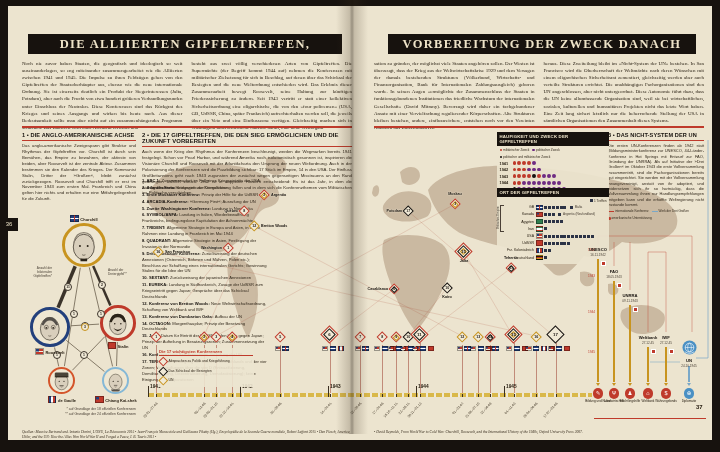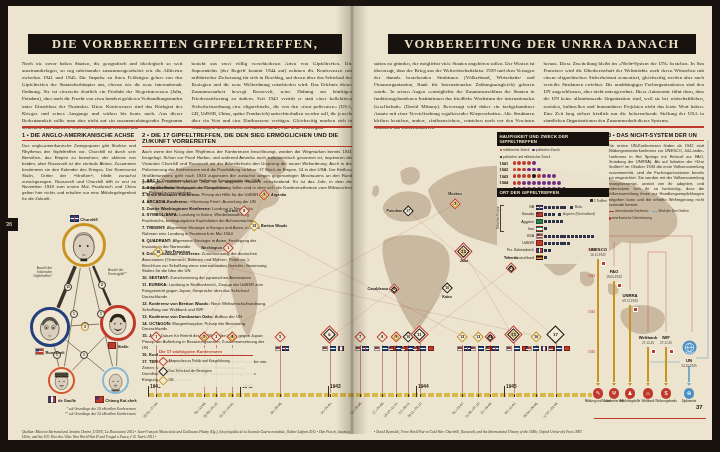--- a/index.html
+++ b/index.html
@@ -109,21 +109,21 @@
         <line x1="400" y1="205" x2="548" y2="332" stroke="rgba(170,60,45,.32)" stroke-width="0.5"></line>
         <line x1="503" y1="262" x2="412" y2="332" stroke="rgba(170,60,45,.32)" stroke-width="0.5"></line>
         <line x1="447" y1="198" x2="208" y2="330" stroke="rgba(170,60,45,.32)" stroke-width="0.5"></line>
         <line x1="150" y1="246" x2="528" y2="330" stroke="rgba(170,60,45,.32)" stroke-width="0.5"></line>
         <line x1="439" y1="282" x2="400" y2="330" stroke="rgba(170,60,45,.32)" stroke-width="0.5"></line>
         <line x1="246" y1="220" x2="454" y2="330" stroke="rgba(170,60,45,.32)" stroke-width="0.5"></line>
         <line x1="220" y1="242" x2="148" y2="330" stroke="rgba(170,60,45,.32)" stroke-width="0.5"></line>
       </svg>
 
     <div class="banner" style="left:20px;width:314px;top:28px">
-      <span>DIE VORBEREITEN GIPFELTREFFEN,</span>
+      <span>DIE ALLIIERTEN GIPFELTREFFEN,</span>
     </div>
     <div class="intro" style="left:14px;width:330px;">
       <div>Noch nie zuvor haben Staaten, die geografisch und ideologisch so weit auseinanderlagen, so eng miteinander zusammengearbeitet wie die Alliierten zwischen 1941 und 1945. Die Impulse zu ihren Feldzügen gehen von den Gipfeltreffen der Staatsoberhäupter aus, ebenso wie die neue internationale Ordnung. Sie ist einerseits deutlich ein Produkt der Siegerinteressen (Jalta, Potsdam), aber auch die Frucht von etwa hundert größeren Verhandlungsrunden unter Einschluss der Neutralen. Diese Konferenzen sind das Rückgrat des Krieges und seines Ausgangs und wirken bis heute nach. Aus dieser Bedeutsamkeit sollte man aber nicht auf ein zusammenhängendes Programm schließen. Das Bauwerk wird ohne Architekt errichtet und</div>
       <div>besteht aus zwei völlig verschiedenen Arten von Gipfeltreffen. Die Supermächte (der Begriff kommt 1944 auf) nehmen die Konferenzen mit militärischer Zielsetzung für sich in Beschlag, auf denen über das Schicksal der Besiegten und die neue Weltordnung entschieden wird. Das Erlebnis dieser Zusammenarbeit bewegt Roosevelt, seine Haltung zur künftigen Friedenssicherung zu ändern. Seit 1943 vertritt er statt einer kollektiven Sicherheitsordnung eine oligarchische, die von den »four policemen« (USA, GB, UdSSR, China, später Frankreich) aufrechterhalten werden soll, die jeweils über ein Veto und eine Einflusszone verfügen. Gleichzeitig machen sich in Washington unterschiedliche Akteure daran, eine neue Weltorgani-</div>
     </div>
     <div class="rule" style="left:14px;top:120px;width:330px"></div>
 
     <div class="sec" style="left:14px;top:126px;width:114px">
       <div class="sec-h">1 •  DIE ANGLO-AMERIKANISCHE ACHSE</div>
       <div class="sec-body">Das anglo-amerikanische Zweigespann gibt Struktur und Rhythmus der Gipfeltreffen vor. Churchill ist durch sein Bemühen, das Empire zu bewahren, der aktivste von beiden, aber Roosevelt ist der zentrale Akteur. Zusammen bestimmen sie den Kalender des Krieges. Der Kommunist Stalin, Dritter der »Großen«, bleibt zunächst zurückgezogen. Roosevelt und Churchill trifft er erst im November 1943 zum ersten Mal. Frankreich und China gelten hier nichts und erhalten nur eine Mitfahrgelegenheit für die Zukunft.</div>
@@ -480,21 +480,21 @@
         </div>
         <div class="mlabel" style="left: 419px; top: 289px; width: 40px; text-align: center;">Kairo</div>
         <div class="dmark" style="left: 498.5px; top: 257.5px; width: 6.4px; height: 6.4px; border: 1.3px solid rgb(191, 58, 43);">
           <div style="position: absolute; inset: 0.9px; border: 0.9px solid rgb(23, 19, 16); background: rgb(240, 233, 214);"></div>
           <div class="dnum" style="font-size: 3.6px;">11</div>
         </div>
         <div class="mlabel" style="left: 483px; top: 250px; width: 40px; text-align: center;">Teheran</div>
       </div>
 
     <div class="banner" style="left:380px;width:308px;top:28px">
-      <span>VORBEREITUNG DER UNRRA DANACH</span>
+      <span>VORBEREITUNG DER ZWECK DANACH</span>
     </div>
     <div class="intro" style="left:366px;width:330px;">
       <div>sation zu gründen, der möglichst viele Staaten angehören sollen. Der Westen ist überzeugt, dass der Krieg aus der Weltwirtschaftskrise 1929 und dem Versagen der damals bestehenden Strukturen (Völkerbund, Wirtschafts- und Finanzorganisation, Bank für Internationalen Zahlungsausgleich) geboren wurde. In seinen Augen »ermöglichte der Zusammenschluss der Staaten in funktionsgebundenen Institutionen das friedliche Wachstum der internationalen Gesellschaft« (David Mitrany). Bevorzugt wird daher ein fachgebundener Ansatz mit einer Vervielfachung regulierender Körperschaften. Alte Strukturen bleiben bestehen, andere, einflussreichere, entstehen noch vor den Vereinten Nationen aus Einzelinitiativen</div>
       <div>heraus. Diese Zweiteilung bleibt im »Nicht-System der UN« bestehen. In San Francisco wird die Oberherrschaft der Weltmächte nach deren Wünschen mit einem oligarchischen Sicherheitsrat zementiert, gleichzeitig werden aber auch verteilte Strukturen errichtet. Die unabhängigen Fachorganisationen sind den UN angeschlossen, aber nicht untergeordnet. Diese Autonomie führt dazu, dass die UN keine allumfassende Organisation sind, weil sie bei wirtschaftlichen, sozialen, kulturellen und humanitären Projekten nicht das letzte Wort haben. Eine Zeit lang sichert letztlich nur die beherrschende Stellung der USA in sämtlichen Organisationen den Zusammenhalt dieses Systems.</div>
     </div>
     <div class="rule" style="left:366px;top:120px;width:330px"></div>
 
     <div class="panel" style="left:489px;top:126px;width:112px">
       <div class="panel-h">HÄUFIGKEIT UND ZWECK DER GIPFELTREFFEN</div>
       <div class="panel-c">

